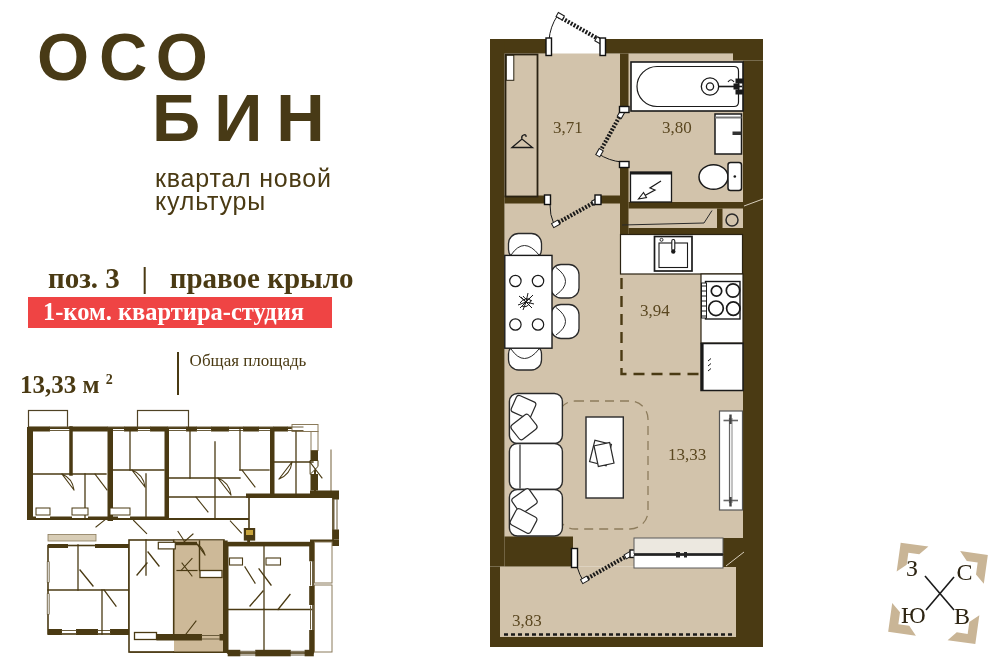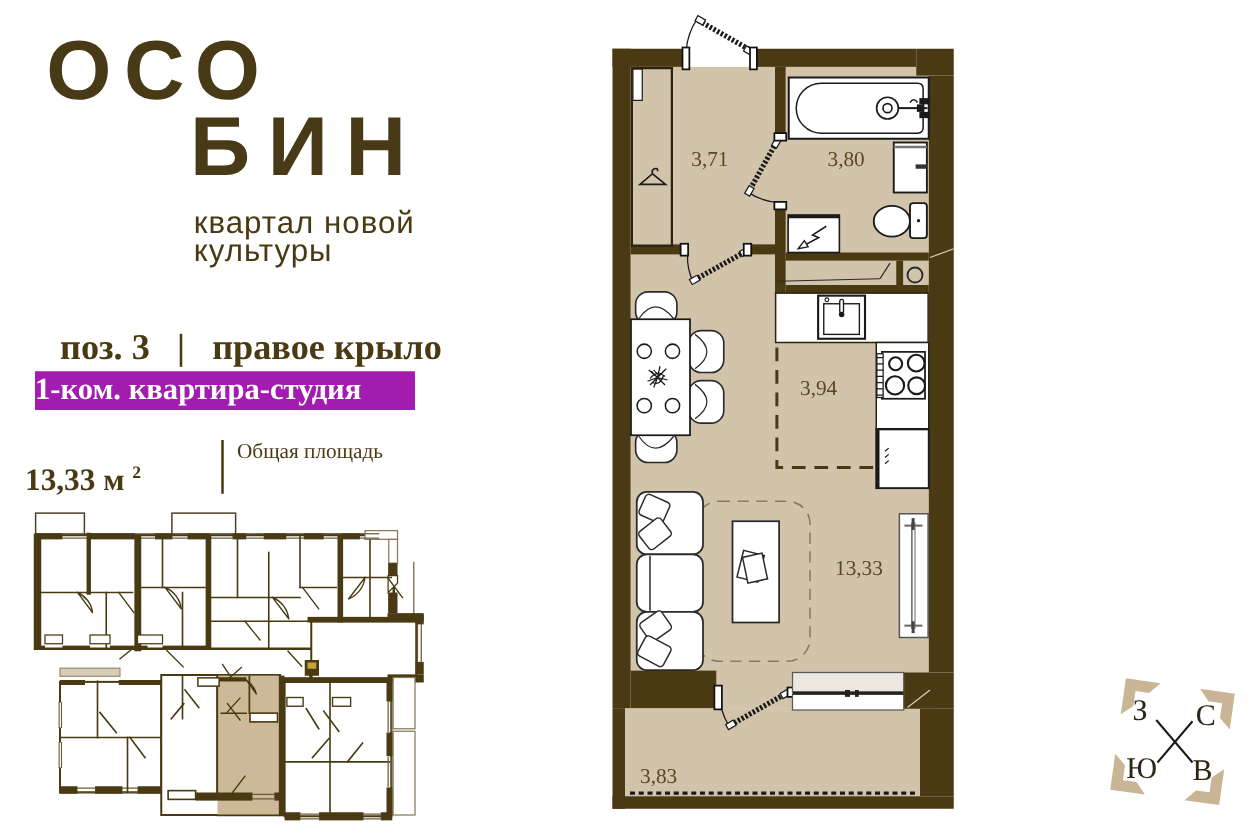--- a/index.html
+++ b/index.html
@@ -14,21 +14,21 @@
 <div id="page">
 
   <div class="abs logo" style="left:37px;top:23px;font-size:67px;letter-spacing:10px;">ОСО</div>
 
   <div class="abs logo" style="left:152px;top:84px;font-size:67px;letter-spacing:14px;">БИН</div>
 
   <div class="abs" style="left:155px;top:167px;font-size:25px;letter-spacing:0.8px;color:#4a3a13;line-height:23.2px;">квартал новой<br>культуры</div>
 
   <div class="abs serif" style="left:48px;top:262px;font-size:29px;font-weight:bold;">поз. 3&nbsp;&nbsp; |&nbsp;&nbsp; правое крыло</div>
 
-  <div class="abs serif" style="left:28px;top:297px;width:291px;height:31px;background:#a21caf;color:#ffffff;font-size:24.5px;font-weight:bold;line-height:30px;padding-right:13px;">1-ком. квартира-студия</div>
+  <div class="abs serif" style="left:28px;top:297px;width:291px;height:31px;background:#ef4444;color:#ffffff;font-size:24.5px;font-weight:bold;text-align:center;line-height:30px;padding-right:13px;">1-ком. квартира-студия</div>
 
 
   <div class="abs serif" style="left:20px;top:371px;width:160px;font-size:25px;font-weight:bold;text-align:left;">13,33 м&nbsp;<sup style="font-size:14px;">2</sup></div>
 
   <div class="abs" style="left:177px;top:352px;width:2px;height:43px;background:#4a3a13;"></div>
 
   <div class="abs serif" style="left:178px;top:351px;width:140px;font-size:17px;text-align:center;">Общая площадь</div>
 
 
   <svg class="abs" style="left:480px;top:0px;" width="300" height="667" viewBox="480 0 300 667">

